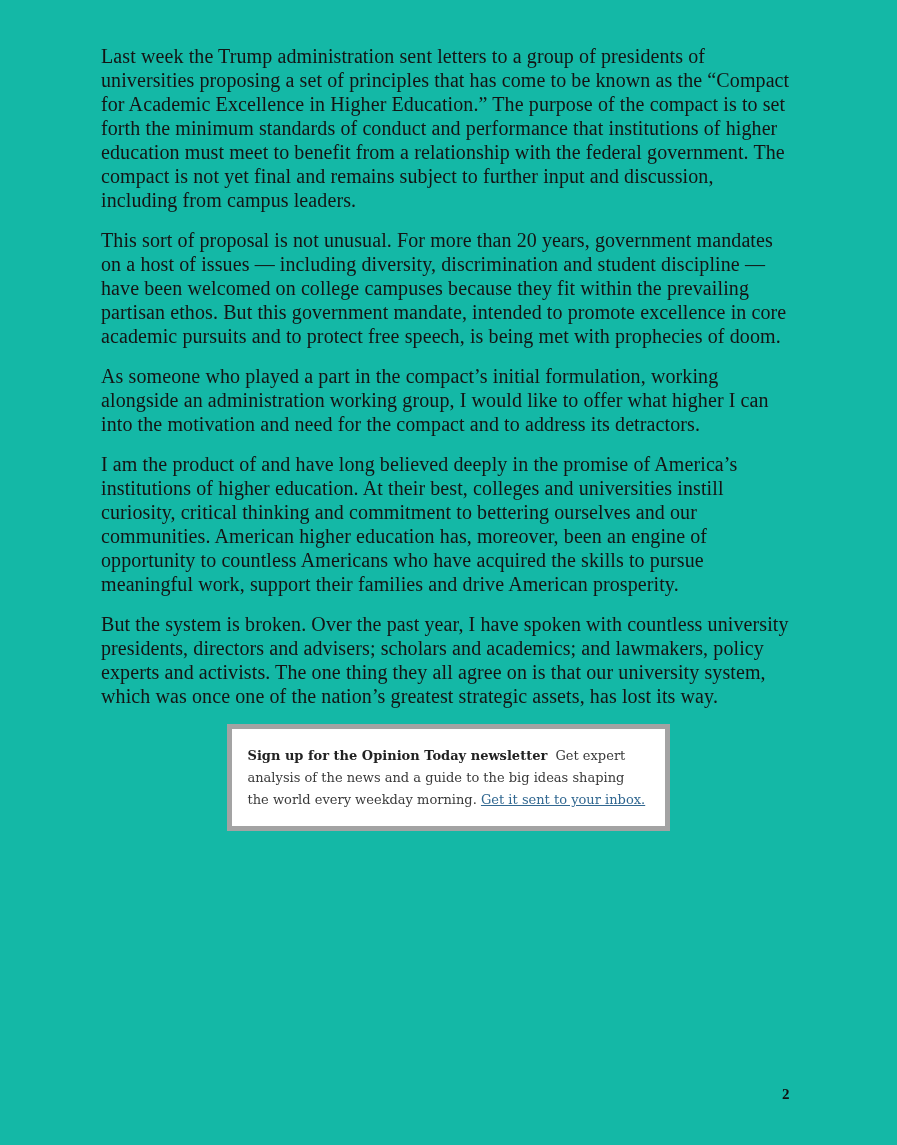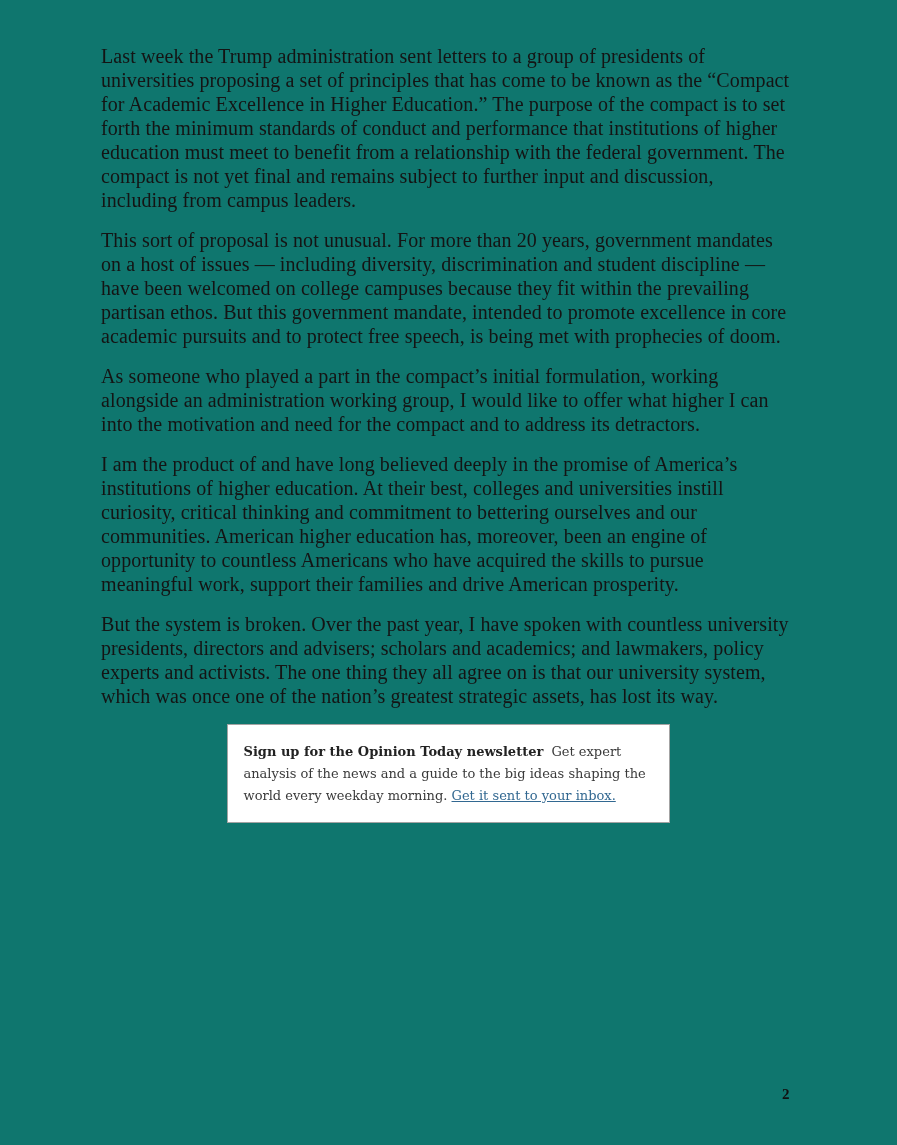--- a/index.html
+++ b/index.html
@@ -5,21 +5,21 @@
 <style>
   html, body {
     margin: 0;
     padding: 0;
     background: #ffffff;
   }
   .page {
     position: relative;
     width: 897px;
     height: 1145px;
-    background: #0f766e;
+    background: #14b8a6;
     overflow: hidden;
     font-family: "Liberation Serif", serif;
   }
   .content {
     position: absolute;
     left: 101px;
     top: 0;
     width: 694px;
     padding-top: 44px;
   }
@@ -27,21 +27,21 @@
     margin: 0 0 16px 0;
     font-size: 20px;
     line-height: 24px;
     color: #141414;
     letter-spacing: 0.1px;
   }
   .newsletter-box {
     box-sizing: border-box;
     width: 443px;
     margin: 3px auto 0 auto;
-    border: 1px solid #a3a3a3;
+    border: 5px solid #a3a3a3;
     padding: 16px 16px 15px 16px;
     background: #ffffff;
     font-family: "DejaVu Serif", serif;
     font-size: 13px;
     line-height: 22px;
     color: #3a3a3a;
   }
   .newsletter-box .nl-title {
     font-weight: bold;
     color: #222222;

